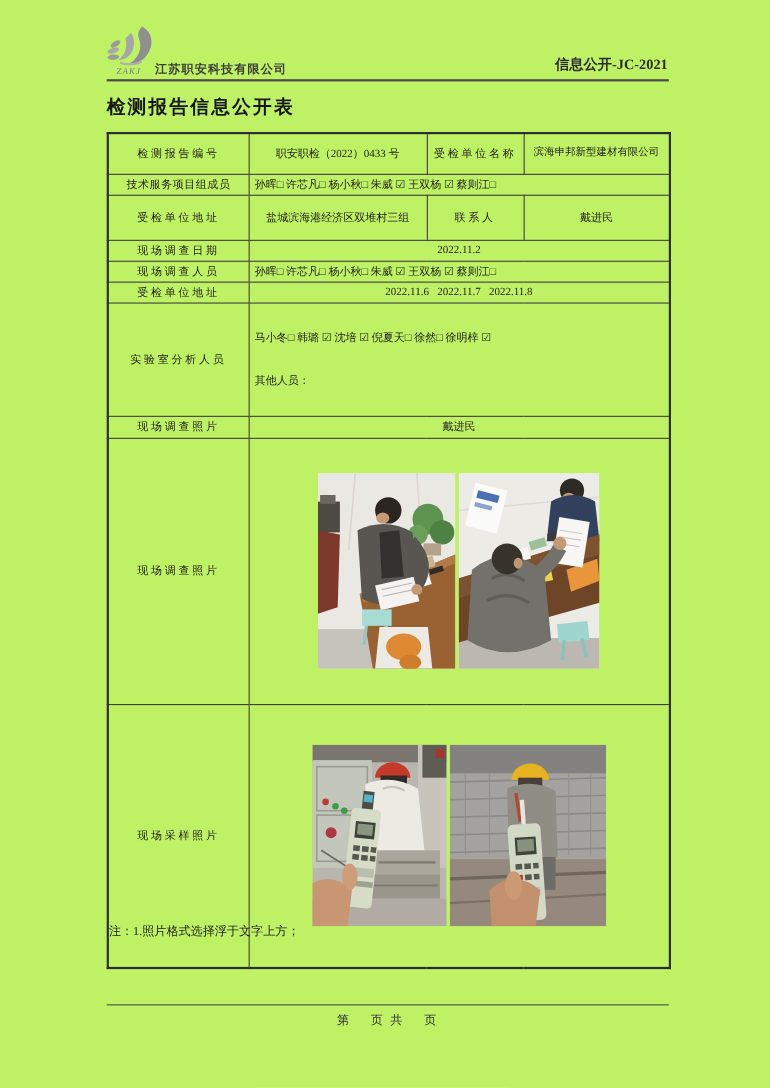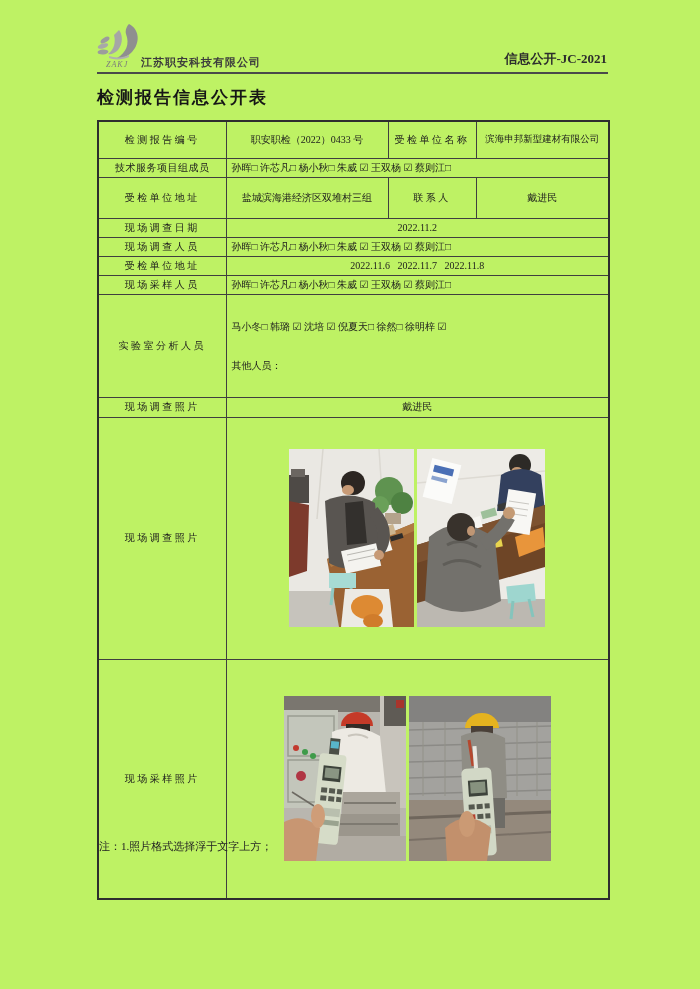--- a/index.html
+++ b/index.html
@@ -84,24 +84,20 @@
       <td class="lbl">现场调查日期</td>
       <td class="val" colspan="3">2022.11.2</td>
     </tr>
     <tr style="height:19px">
       <td class="lbl">现场调查人员</td>
       <td class="val left" colspan="3">孙晖□ 许芯凡□ 杨小秋□ 朱威 ☑ 王双杨 ☑ 蔡则江□</td>
     </tr>
     <tr style="height:19px">
       <td class="lbl">受检单位地址</td>
       <td class="val" colspan="3">2022.11.6   2022.11.7   2022.11.8</td>
-    </tr>
-    <tr style="height:19px">
-      <td class="lbl">现场采样人员</td>
-      <td class="val left" colspan="3">孙晖□ 许芯凡□ 杨小秋□ 朱威 ☑ 王双杨 ☑ 蔡则江□</td>
     </tr>
     <tr style="height:40px">
       <td class="lbl">实验室分析人员</td>
       <td class="val left" colspan="3">
         <div class="labline">马小冬□ 韩璐 ☑ 沈培 ☑ 倪夏天□ 徐然□ 徐明梓 ☑</div>
         <div class="labline">其他人员：</div>
       </td>
     </tr>
     <tr style="height:20px">
       <td class="lbl">现场调查照片</td>
@@ -271,14 +267,17 @@
             <ellipse cx="58" cy="128" rx="8" ry="13" fill="#cb9a74"></ellipse>
           </svg>
         </div>
       </td>
     </tr>
   </tbody>
     </table>
 
   <div class="note">注：1.照片格式选择浮于文字上方；</div>
 
+  <div class="footer">
+    <span>第　 页 共　 页</span>
+  </div>
 
 </div>
 
 </body></html>

